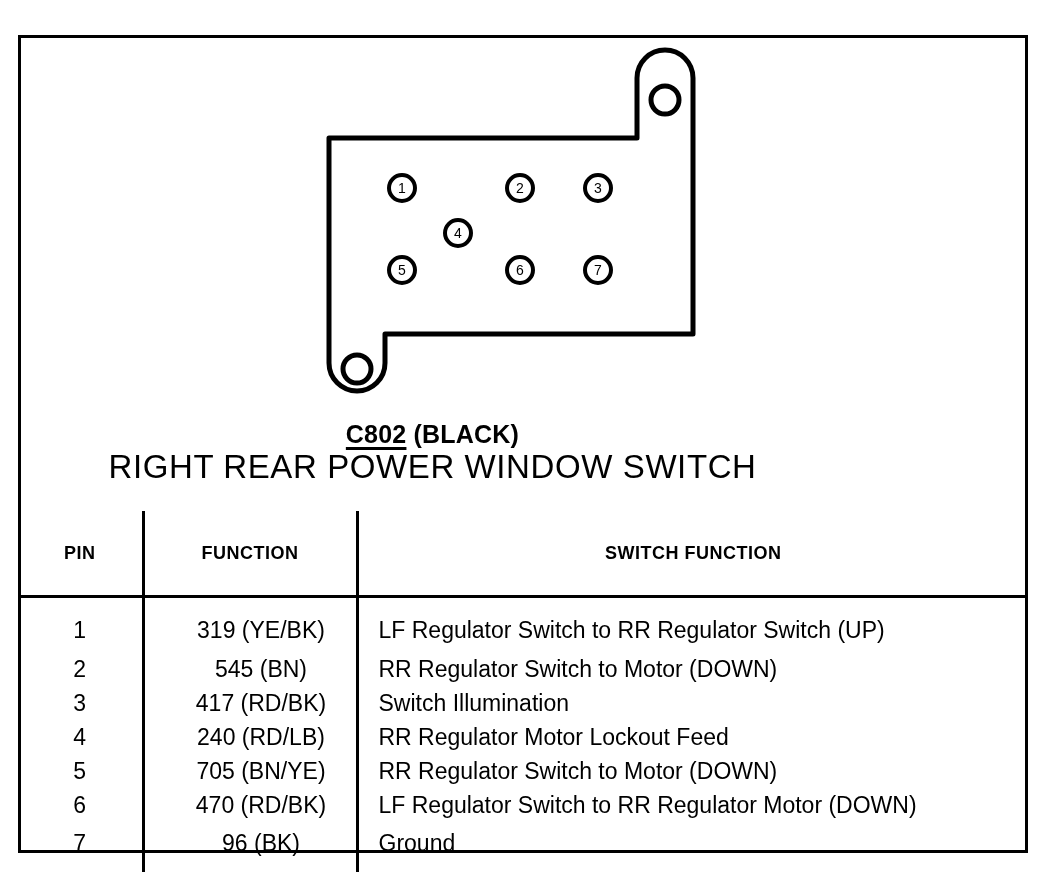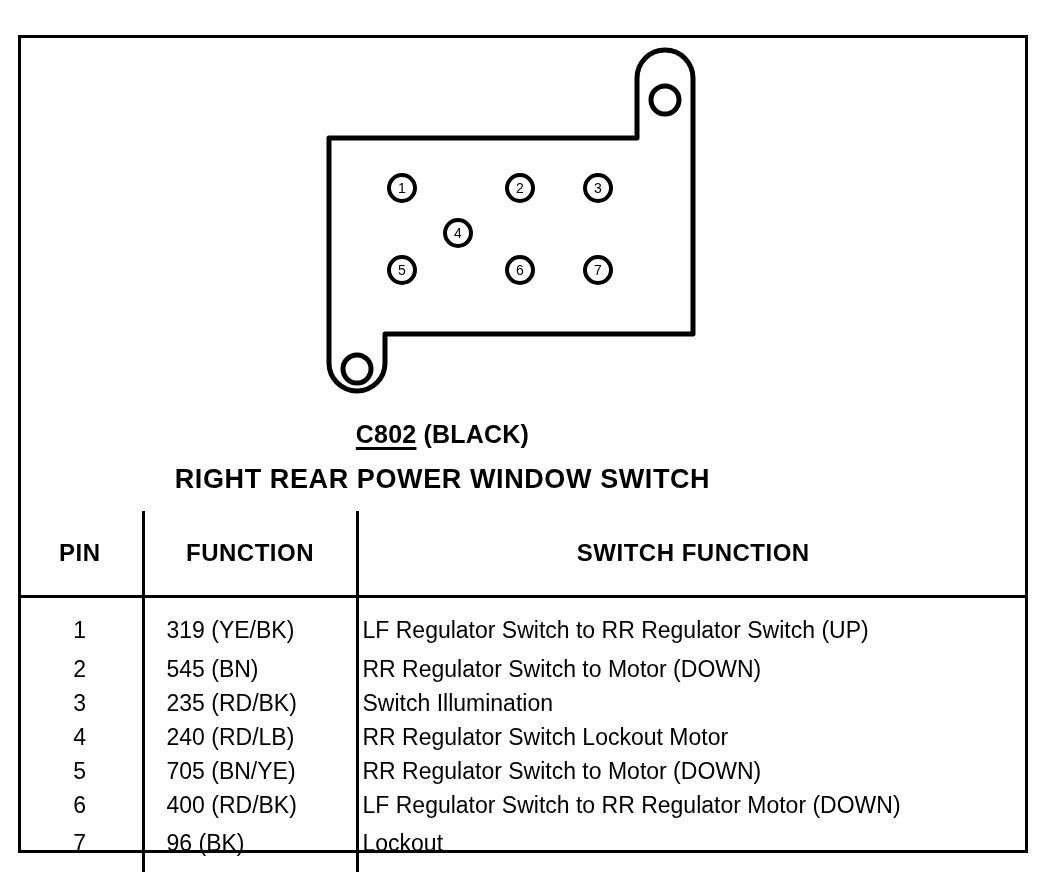--- a/index.html
+++ b/index.html
@@ -42,41 +42,41 @@
   }
   #connector-svg {
     position: absolute;
     left: 0;
     top: 0;
   }
 
   
   #caption-block {
     position: absolute;
-    left: 24px;
+    left: 14px;
     top: 418px;
     width: 837px;
     text-align: center;
   }
   #caption-connector-id {
     font-size: 25px;
     font-weight: bold;
     letter-spacing: 0.2px;
     line-height: 32px;
     white-space: nowrap;
   }
   #caption-connector-id .underlined {
     text-decoration: underline;
     text-underline-offset: 4px;
     text-decoration-thickness: 3px;
   }
   #caption-connector-name {
-    margin-top: 14px;
-    font-size: 27px;
-    font-weight: bold;
+    margin-top: 2px;
+    font-size: 33px;
+    font-weight: normal;
     letter-spacing: 0.6px;
     line-height: 30px;
     white-space: nowrap;
   }
 
   
   #pin-table {
     position: absolute;
     left: 18px;
     top: 511px;
@@ -85,21 +85,21 @@
     table-layout: fixed;
   }
   #pin-table col.col-pin     { width: 125px; }
   #pin-table col.col-circuit { width: 214px; }
   #pin-table col.col-func    { width: 671px; }
 
   #pin-table thead th {
     height: 84px;
     border-right: 3px solid #000;
     border-bottom: 3px solid #000;
-    font-size: 24px;
+    font-size: 18px;
     font-weight: bold;
     letter-spacing: 0.5px;
     text-align: center;
     vertical-align: middle;
     padding: 0;
     white-space: nowrap;
   }
   #pin-table thead th.last-col { border-right: none; }
 
   #pin-table tbody td {
@@ -109,26 +109,26 @@
     font-weight: normal;
     vertical-align: middle;
     border-right: 3px solid #000;
     white-space: nowrap;
     line-height: 34px;
   }
   #pin-table tbody td.cell-pin {
     text-align: center;
   }
   #pin-table tbody td.cell-circuit {
-    text-align: left;
+    text-align: center;
     padding-left: 22px;
   }
   #pin-table tbody td.cell-func {
     text-align: left;
-    padding-left: 4px;
+    padding-left: 20px;
     border-right: none;
   }
   #pin-table tbody tr.first-row td { padding-top: 10px; height: 44px; }
   #pin-table tbody tr.last-row  td { padding-bottom: 8px; height: 42px; }
 </style>
 </head>
 <body>
 
 <div id="page">
 
@@ -202,39 +202,39 @@
         <td class="cell-circuit">319 (YE/BK)</td>
         <td class="cell-func">LF Regulator Switch to RR Regulator Switch (UP)</td>
       </tr>
       <tr>
         <td class="cell-pin">2</td>
         <td class="cell-circuit">545 (BN)</td>
         <td class="cell-func">RR Regulator Switch to Motor (DOWN)</td>
       </tr>
       <tr>
         <td class="cell-pin">3</td>
-        <td class="cell-circuit">235 (RD/BK)</td>
+        <td class="cell-circuit">417 (RD/BK)</td>
         <td class="cell-func">Switch Illumination</td>
       </tr>
       <tr>
         <td class="cell-pin">4</td>
         <td class="cell-circuit">240 (RD/LB)</td>
-        <td class="cell-func">RR Regulator Switch Lockout Motor</td>
+        <td class="cell-func">RR Regulator Motor Lockout Feed</td>
       </tr>
       <tr>
         <td class="cell-pin">5</td>
         <td class="cell-circuit">705 (BN/YE)</td>
         <td class="cell-func">RR Regulator Switch to Motor (DOWN)</td>
       </tr>
       <tr>
         <td class="cell-pin">6</td>
-        <td class="cell-circuit">400 (RD/BK)</td>
+        <td class="cell-circuit">470 (RD/BK)</td>
         <td class="cell-func">LF Regulator Switch to RR Regulator Motor (DOWN)</td>
       </tr>
       <tr class="last-row">
         <td class="cell-pin">7</td>
         <td class="cell-circuit">96 (BK)</td>
-        <td class="cell-func">Lockout</td>
+        <td class="cell-func">Ground</td>
       </tr>
     </tbody>
   </table>
 
 </div>
 
 </body></html>

